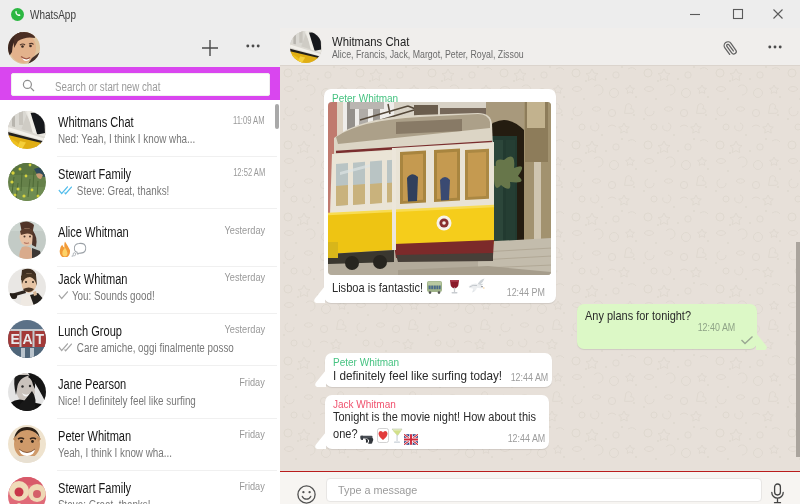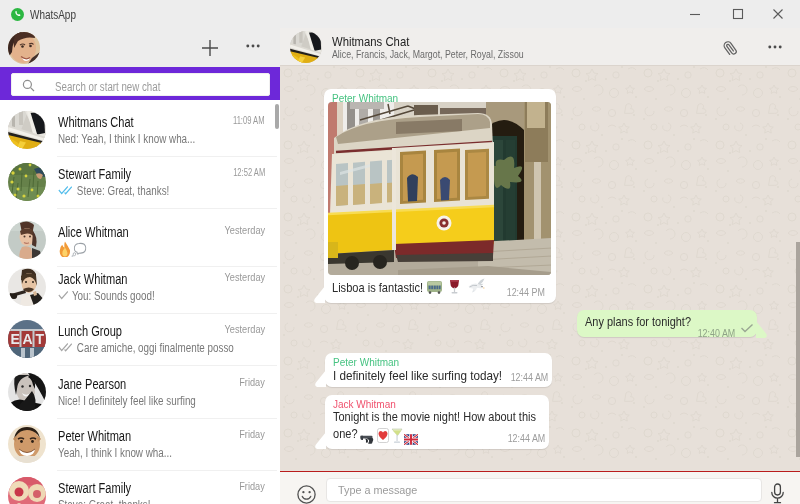--- a/index.html
+++ b/index.html
@@ -3,21 +3,21 @@
 *{margin:0;padding:0;box-sizing:border-box}
 html,body{width:800px;height:504px;overflow:hidden}
 body{font-family:"Liberation Sans",sans-serif;position:relative;background:#fff}
 .abs{position:absolute}
 
 #titlebar{position:absolute;left:0;top:0;width:800px;height:28px;background:#ededed}
 #apptitle{position:absolute;left:30px;top:7.5px;font-size:12px;color:#3d3d3d;display:inline-block;transform:scaleX(.83);transform-origin:0 0;white-space:nowrap}
 
 #sidebar{position:absolute;left:0;top:28px;width:280px;height:476px;background:#fff}
 #sbheader{position:absolute;left:0;top:0;width:280px;height:39px;background:#ededed}
-#sbsearch{position:absolute;left:0;top:39px;width:300px;height:33px;background:#6d28d9}
+#sbsearch{position:absolute;left:0;top:39px;width:300px;height:33px;background:#d946ef}
 #searchbox{position:absolute;left:11px;top:6px;width:259px;height:23px;background:#fff;border:1px solid #f0efef;border-radius:2px}
 #searchph{position:absolute;left:43px;top:6px;font-size:12px;color:#9b9b9b;display:inline-block;transform:scaleX(.81);transform-origin:0 0;white-space:nowrap}
 #chatlist{position:absolute;left:0;top:72px;width:280px;height:404px;background:#fff;overflow:hidden}
 .row{position:absolute;left:0;width:280px;height:53px}
 .row .av{position:absolute;left:8px;top:7px;width:38px;height:38px;border-radius:50%;overflow:hidden}
 .row .nm{position:absolute;left:58px;top:10px;font-size:14px;color:#161616;display:inline-block;transform:scaleX(.79);transform-origin:0 0;white-space:nowrap}
 .row .tm{position:absolute;right:15px;top:11px;font-size:10px;color:#999;display:inline-block;transform:scaleX(.76);transform-origin:100% 0;white-space:nowrap}
 .row .pv{position:absolute;left:58px;top:28px;font-size:12px;color:#787878;display:inline-block;transform:scaleX(.82);transform-origin:0 0;white-space:nowrap}
 .row .dv{position:absolute;left:57px;right:3px;bottom:0;height:1px;background:#f0f0f0}
 #sbscroll{position:absolute;left:275px;top:76px;width:4px;height:25px;background:#a9a9a9;border-radius:2px}
@@ -441,21 +441,21 @@
         <circle cx="15" cy="8.6" r=".55" fill="#444"></circle>
         <path d="M16.3,9.4 l1.7,.5 l-1.6,.7z" fill="#e8a03a"></path>
         <path d="M5,14.5 l1.8,-2.5 l1,1z" fill="#dfe3e7"></path>
       </svg></span>
       <span class="mtime" style="right:11px;top:198px">12:44 PM</span>
       <svg class="abs" style="left:-10px;bottom:-.5px" width="11" height="17" viewBox="0 0 11 17">
           <path d="M11,0 L11,17 L4,17 Q-1,17 .6,13 Z" fill="#fff"></path>
         </svg>
     </div>
 
-    <div class="bub gb" style="left:296.5px;top:245px;width:180.5px;height:27px">
+    <div class="bub gb" style="left:296.5px;top:239px;width:180.5px;height:45px">
       <span class="mtxt" style="left:8px;top:4px;transform:scaleX(.843)">Any plans for tonight?</span>
       <span class="mtime" style="right:22px;top:18px;color:#8fa387">12:40 AM</span>
       <svg class="abs" style="right:3px;bottom:4px" width="14" height="10" viewBox="0 0 14 10">
           <path d="M1.5,5 L5,8.5 L12.5,1.5" fill="none" stroke="#9aa793" stroke-width="1.4"></path>
         </svg>
       <svg class="abs" style="right:-10px;bottom:-.5px" width="11" height="17" viewBox="0 0 11 17">
           <path d="M0,0 L0,17 L7,17 Q12,17 10.4,13 Z" fill="#dcf8c6"></path>
         </svg>
     </div>
 

